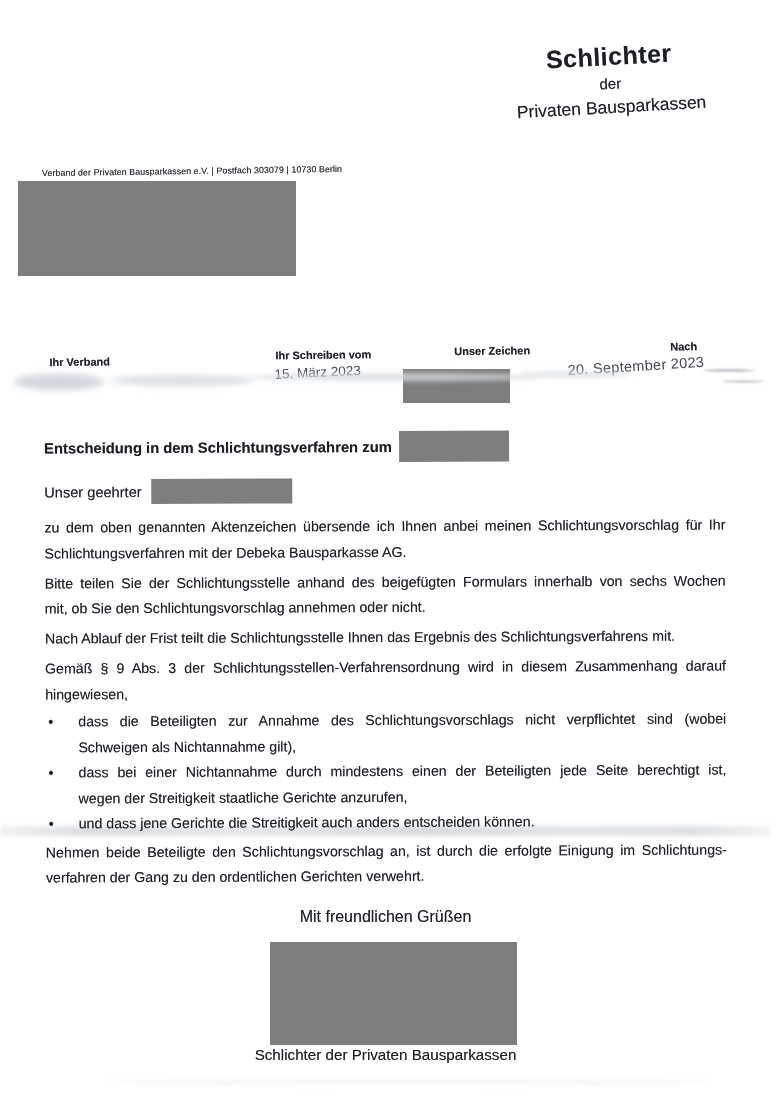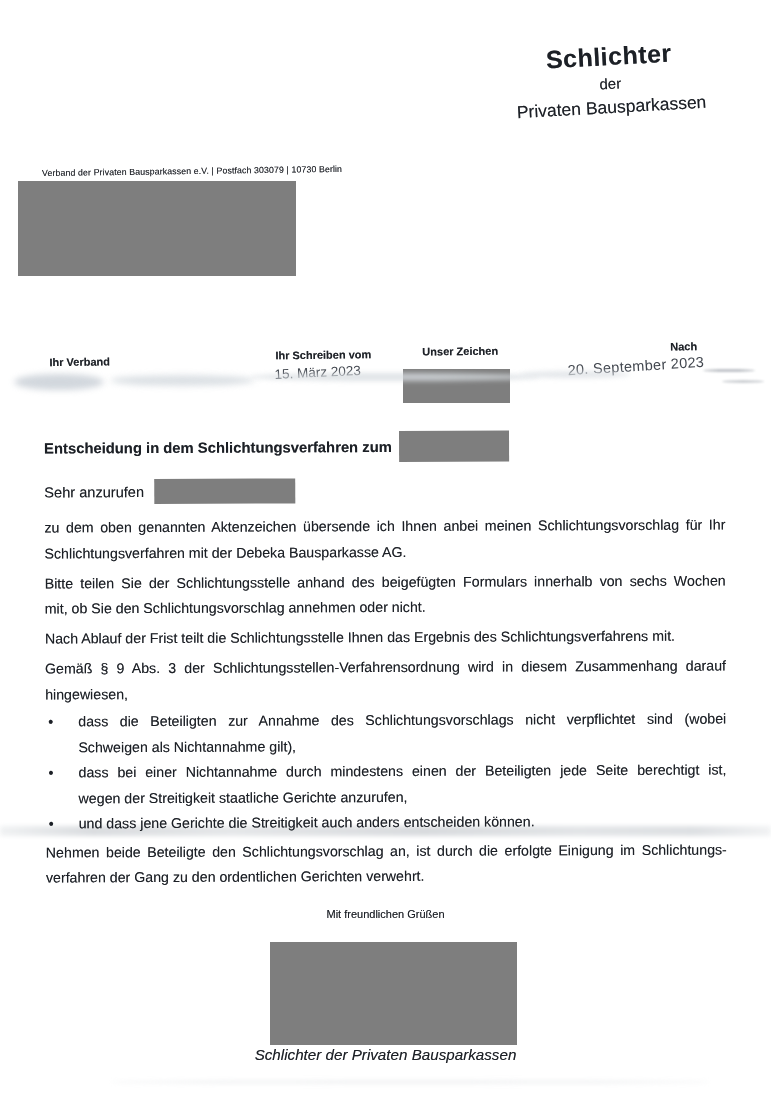--- a/index.html
+++ b/index.html
@@ -27,21 +27,21 @@
   .redact{background:#7e7e7e;}
   .addr-redact{position:absolute;left:18px;top:181px;width:278px;height:95px;}
   .uz-redact{position:absolute;left:403px;top:369px;width:107px;height:34px;}
   .sig-redact{position:absolute;left:270px;top:942px;width:247px;height:103px;}
   .redact-inline{display:inline-block;vertical-align:middle;}
   
   .ref-row{position:absolute;left:0;top:0;width:771px;transform:rotate(-0.7deg);}
   .ref-label{position:absolute;font-size:11px;font-weight:600;color:#1e2228;white-space:nowrap;}
   .lbl-ihr-zeichen{left:45px;top:352px;}
   .lbl-ihr-schreiben{left:271px;top:348px;}
-  .lbl-unser-zeichen{left:418px;top:346px;}
+  .lbl-unser-zeichen{left:450px;top:346px;}
   .lbl-datum{left:666px;top:344px;}
   .ref-value{position:absolute;white-space:nowrap;color:#42474f;}
   .val-schreiben{left:270px;top:364px;font-size:13.5px;transform:rotate(-2deg);}
   .val-datum{left:563px;top:361px;font-size:14.5px;transform:rotate(-2.8deg);letter-spacing:.3px;}
   
   .smudge{position:absolute;border-radius:50%;pointer-events:none;}
   .sm1{left:14px;top:374px;width:90px;height:16px;background:#c3cad2;filter:blur(3px);opacity:.75;}
   .sm2{left:110px;top:375px;width:145px;height:11px;background:#d3d9de;filter:blur(3px);opacity:.8;}
   .sm3{left:250px;top:373px;width:290px;height:8px;background:#d8dde1;filter:blur(2.5px);opacity:.8;}
   .sm4{left:520px;top:371px;width:110px;height:7px;background:#dde1e5;filter:blur(2.5px);opacity:.8;}
@@ -60,22 +60,22 @@
   .para{margin-top:10px;font-size:14.2px;line-height:25.5px;}
   .para.follow{margin-top:4.5px;}
   .line{min-height:25.5px;}
   .line.just{text-align:justify;text-align-last:justify;}
   .bullets{margin-top:2px;font-size:14.2px;line-height:25.5px;}
   .bullet-item{display:flex;}
   .bullet-marker{width:33px;flex:0 0 33px;padding-left:3px;box-sizing:border-box;}
   .bullet-text{flex:1;}
   .closing-para{margin-top:3px;font-size:14.2px;line-height:25.5px;}
   
-  .closing-salute{position:absolute;left:45px;top:908px;width:681px;text-align:center;font-size:11px;}
-  .closing-signer{position:absolute;left:45px;top:1046px;width:681px;text-align:center;font-size:15.2px;font-style:italic;}
+  .closing-salute{position:absolute;left:45px;top:908px;width:681px;text-align:center;font-size:16px;}
+  .closing-signer{position:absolute;left:45px;top:1046px;width:681px;text-align:center;font-size:15.2px;}
 </style>
 </head>
 <body>
 
 <div class="page">
 
   <div class="letterhead soft">
     <div class="lh-title">Schlichter</div>
     <div class="lh-der">der</div>
     <div class="lh-sub">Privaten Bausparkassen</div>
@@ -105,21 +105,21 @@
   <div class="smudge sm-bottom"></div>
 
   <div class="content">
 
     <div class="subject soft">
       <span>Entscheidung in dem Schlichtungsverfahren zum</span>
       <span class="redact redact-inline"></span>
     </div>
 
     <div class="salutation soft">
-      <span>Sehr anzurufen</span>
+      <span>Unser geehrter</span>
       <span class="redact redact-inline"></span>
     </div>
 
     <div class="para soft">
       <div class="line just">zu dem oben genannten Aktenzeichen übersende ich Ihnen anbei meinen Schlichtungsvorschlag für Ihr</div>
       <div class="line">Schlichtungsverfahren mit der Debeka Bausparkasse AG.</div>
     </div>
 
     <div class="para follow soft">
       <div class="line just">Bitte teilen Sie der Schlichtungsstelle anhand des beigefügten Formulars innerhalb von sechs Wochen</div>

